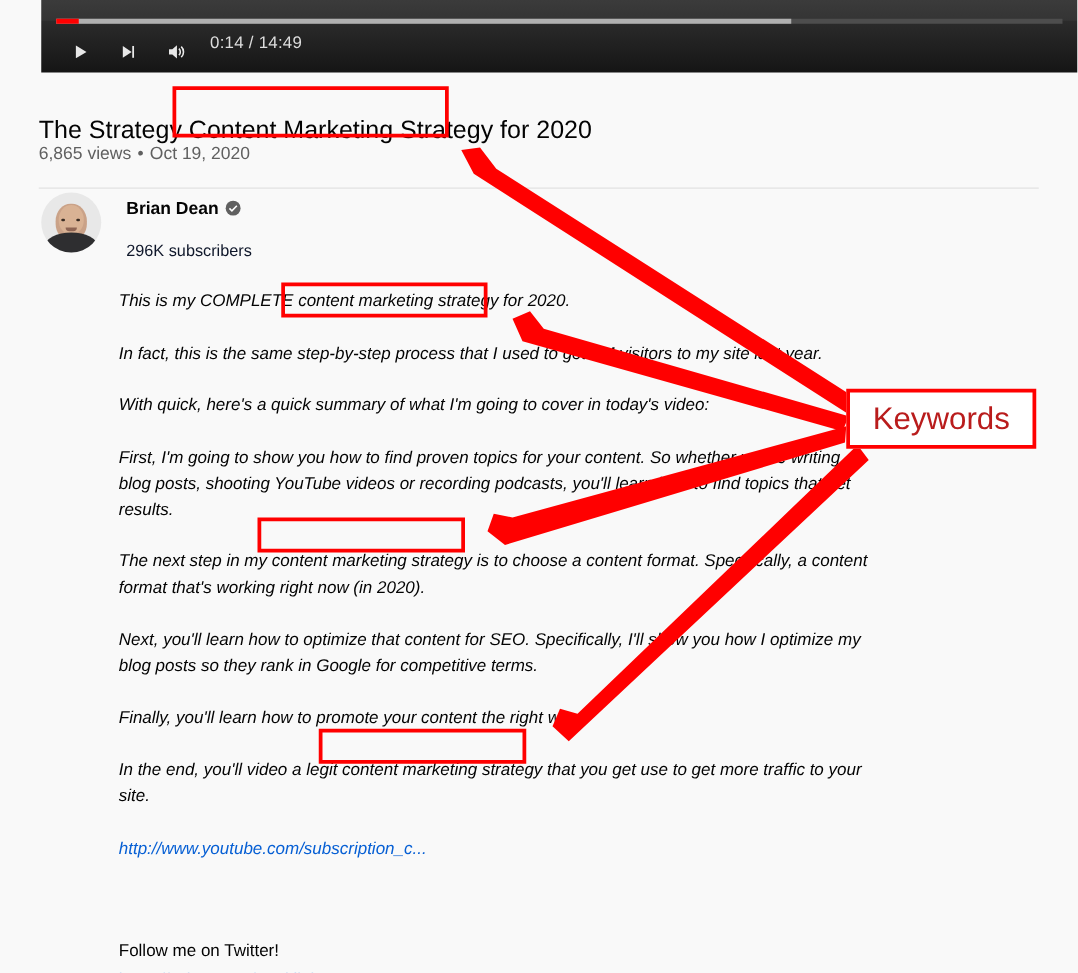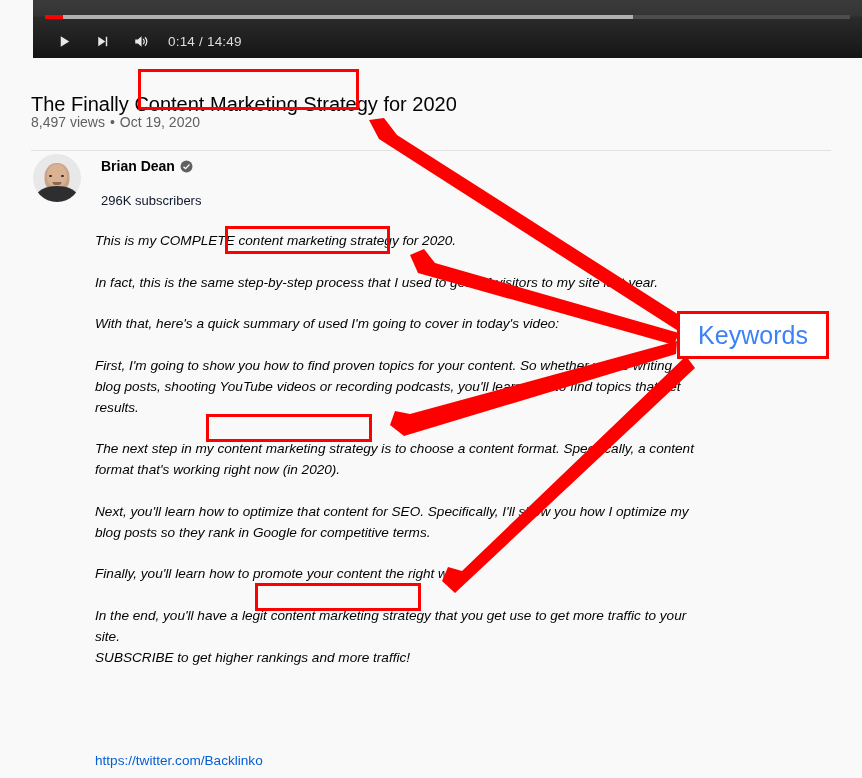--- a/index.html
+++ b/index.html
@@ -20,21 +20,21 @@
     overflow:hidden;
   }
   #progress-wrap{
     position:absolute;left:12px;top:15px;width:805px;height:4px;
     background:#4d4d4d;border-radius:0;
   }
   #progress-buffered{position:absolute;left:0;top:0;height:100%;background:#b0b0b0;}
   #progress-played{position:absolute;left:0;top:0;height:100%;background:#f00;}
   #controls{
     position:absolute;left:12px;top:26px;height:30px;
-    display:flex;align-items:center;gap:0;
+    display:flex;gap:0;
   }
   .ctl-btn{
     width:38px;height:30px;display:flex;align-items:center;justify-content:center;
     cursor:pointer;
   }
   .ctl-btn svg{display:block;}
   #time-display{
     color:#ddd;font-size:13.5px;margin-left:9px;letter-spacing:.2px;
     font-family:"Liberation Sans", sans-serif;white-space:nowrap;
   }
@@ -109,21 +109,21 @@
   }
   .hl-box{
     position:absolute;border:3px solid #ff0000;box-sizing:border-box;
   }
   #keywords-box{
     position:absolute;left:677px;top:311px;width:152px;height:48px;
     border:3px solid #ff0000;background:#ffffff;box-sizing:border-box;
     display:flex;align-items:center;justify-content:center;
   }
   #keywords-label{
-    color:#3b82f6;font-size:25px;line-height:28px;white-space:nowrap;
+    color:#b91c1c;font-size:25px;line-height:28px;white-space:nowrap;
     font-family:"Liberation Sans", sans-serif;
   }
   #arrow-svg{position:absolute;left:0;top:0;}
 </style>
 </head>
 <body>
 
 <div id="player">
   <div id="progress-wrap">
     <div id="progress-buffered" style="width: 73%;"></div>
@@ -147,23 +147,23 @@
         <path d="M23,13 a7,7 0 0 1 0,10" stroke="#e8e8e8" stroke-width="2.4" fill="none"></path>
         <path d="M26.5,10 a11,11 0 0 1 0,16" stroke="#e8e8e8" stroke-width="2.4" fill="none"></path>
       </svg>
     </div>
     <span id="time-display">0:14 / 14:49</span>
   </div>
 </div>
 
 <div id="content">
 
-  <h1 id="video-title"><span>The Finally </span><span>Content Marketing Strategy</span><span> for 2020</span></h1>
-
-  <div id="meta-line"><span>8,497 views</span><span style="margin:0 5px;">•</span><span>Oct 19, 2020</span></div>
+  <h1 id="video-title"><span>The Strategy </span><span>Content Marketing Strategy</span><span> for 2020</span></h1>
+
+  <div id="meta-line"><span>6,865 views</span><span style="margin:0 5px;">•</span><span>Oct 19, 2020</span></div>
 
   <div id="divider"></div>
 
   <div id="channel-row">
     <div id="avatar">
       <div class="head"></div>
       <div class="face-shade"></div>
       <div class="eyeL"></div>
       <div class="eyeR"></div>
       <div class="mouth"></div>
@@ -178,32 +178,33 @@
         </svg>
       </div>
       <div id="subscriber-count">296K subscribers</div>
     </div>
   </div>
 
   <div id="description">
     <p><span>This is my COMPLETE </span><span>content marketing strategy</span><span> for 2020.</span></p>
 
     <p>In fact, this is the same step-by-step process that I used to get 2M visitors to my site last year.</p>
-    <p>With that, here's a quick summary of used I'm going to cover in today's video:</p>
+    <p>With quick, here's a quick summary of what I'm going to cover in today's video:</p>
     <p>First, I'm going to show you how to find proven topics for your content. So whether you're writing blog posts, shooting YouTube videos or recording podcasts, you'll learn how to find topics that get results.</p>
 
     <p><span>The next step in my </span><span>content marketing strategy</span><span> is to choose a content format. Specifically, a content format that's working right now (in 2020).</span></p>
 
     <p>Next, you'll learn how to optimize that content for SEO. Specifically, I'll show you how I optimize my blog posts so they rank in Google for competitive terms.</p>
     <p>Finally, you'll learn how to promote your content the right way.</p>
 
-    <p class="tight"><span>In the end, you'll have a legit </span><span>content marketing strategy</span><span> that you get use to get more traffic to your site.</span><br><span>SUBSCRIBE to get higher rankings and more traffic!</span><br></p>
+    <p class="tight"><span>In the end, you'll video a legit </span><span>content marketing strategy</span><span> that you get use to get more traffic to your site.</span><br><br><a class="desc-link" href="#">http://www.youtube.com/subscription_c...</a></p>
   </div>
 
   <div id="footer-block">
+    <div class="line">Follow me on Twitter!</div>
     <a class="desc-link" href="#">https://twitter.com/Backlinko</a>
 
   </div>
 </div>
 
 <div id="annotations">
 
   <div class="hl-box" style="left:138px;top:69px;width:221px;height:41px;"></div>
   <div class="hl-box" style="left:225px;top:226px;width:165px;height:28px;"></div>
   <div class="hl-box" style="left:206px;top:414px;width:166px;height:28px;"></div>

